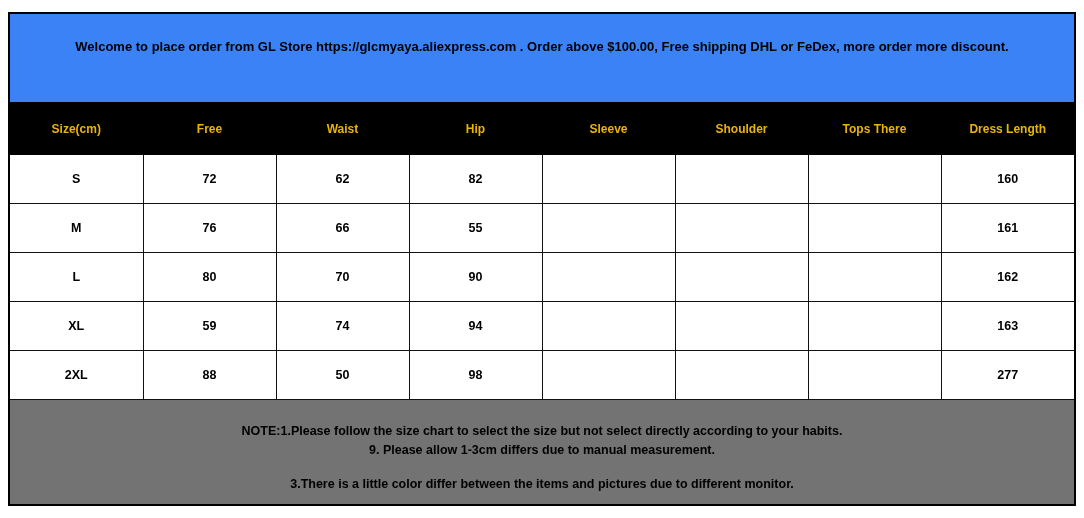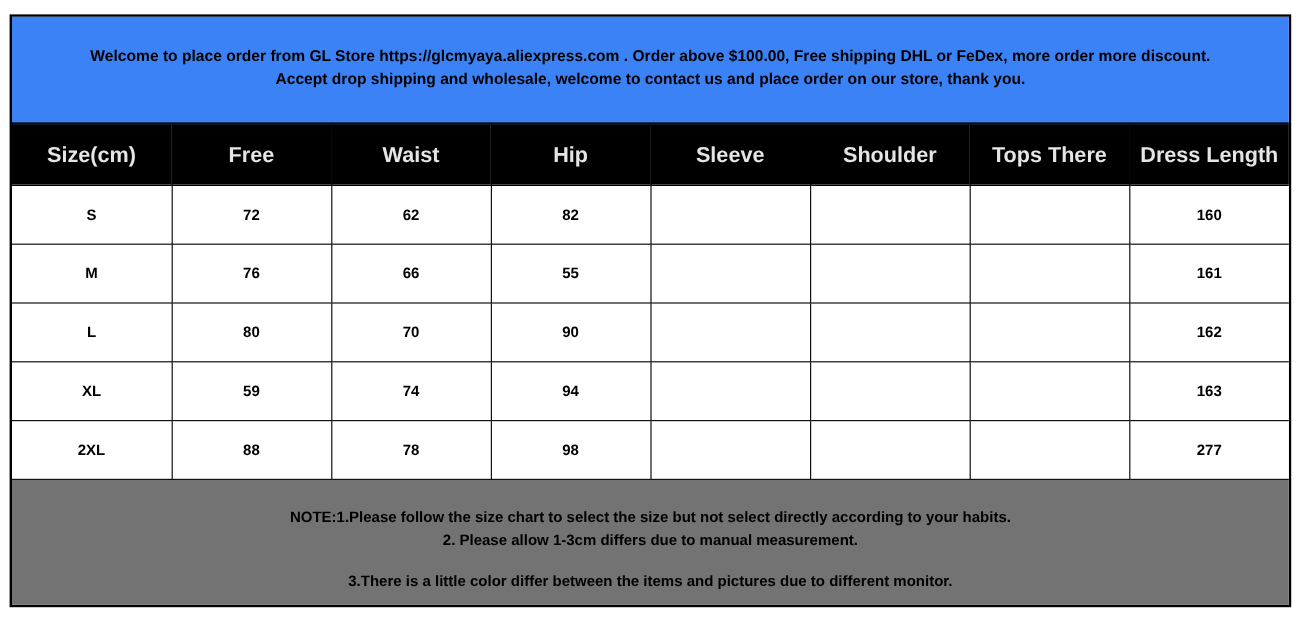--- a/index.html
+++ b/index.html
@@ -63,22 +63,22 @@
     border-bottom: 1px solid #111;
     text-align: center;
     font-size: 12.5px;
     font-weight: bold;
     height: 49px;
     padding: 0;
     box-sizing: border-box;
   }
   table.size-table thead th {
     background: #000000;
-    color: #e5e5e5;
-    font-size: 18px;
+    color: #eab308;
+    font-size: 12px;
     border-left: 1px solid #000;
     border-right: 1px solid #000;
     border-bottom: 1px solid #000;
     height: 50px;
   }
   table.size-table thead th:first-child,
   table.size-table tbody td:first-child {
     border-left: 0;
   }
   table.size-table thead th:last-child,
@@ -113,21 +113,20 @@
   }
 </style>
 </head>
 <body>
 
 <div class="page">
   <div class="chart-frame">
 
     <div class="banner">
       <span class="line">Welcome to place order from GL Store https://glcmyaya.aliexpress.com . Order above $100.00, Free shipping DHL or FeDex, more order more discount.</span>
-      <span class="line">Accept drop shipping and wholesale, welcome to contact us and place order on our store, thank you.</span>
     </div>
 
     <table class="size-table">
       <thead>
         <tr>
           <th>Size(cm)</th>
           <th>Free</th>
           <th>Waist</th>
           <th>Hip</th>
           <th>Sleeve</th>
@@ -173,31 +172,31 @@
           <td>74</td>
           <td>94</td>
           <td></td>
           <td></td>
           <td></td>
           <td>163</td>
         </tr>
         <tr>
           <td>2XL</td>
           <td>88</td>
-          <td>78</td>
+          <td>50</td>
           <td>98</td>
           <td></td>
           <td></td>
           <td></td>
           <td>277</td>
         </tr>
       </tbody>
     </table>
 
     <div class="notes">
       <span class="note-line">NOTE:1.Please follow the size chart to select the size but not select directly according to your habits.</span>
-      <span class="note-line">2. Please allow 1-3cm differs due to manual measurement.</span>
+      <span class="note-line">9. Please allow 1-3cm differs due to manual measurement.</span>
       <span class="note-gap"></span>
       <span class="note-line">3.There is a little color differ between the items and pictures due to different monitor.</span>
     </div>
 
   </div>
 </div>
 
 </body></html>

